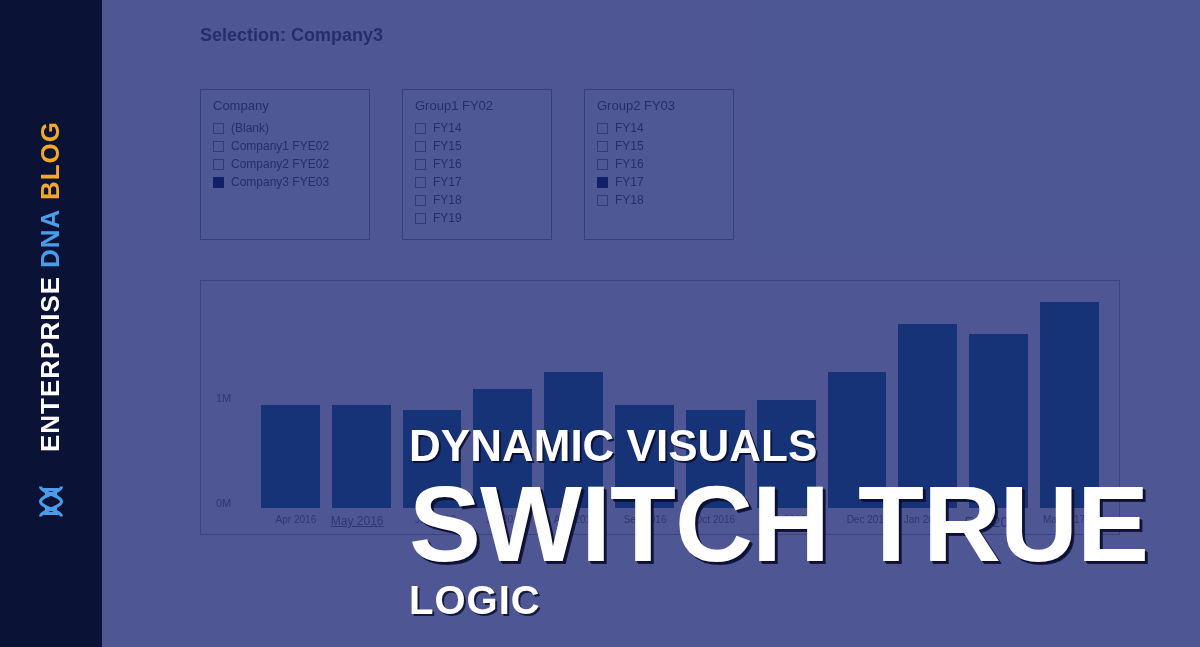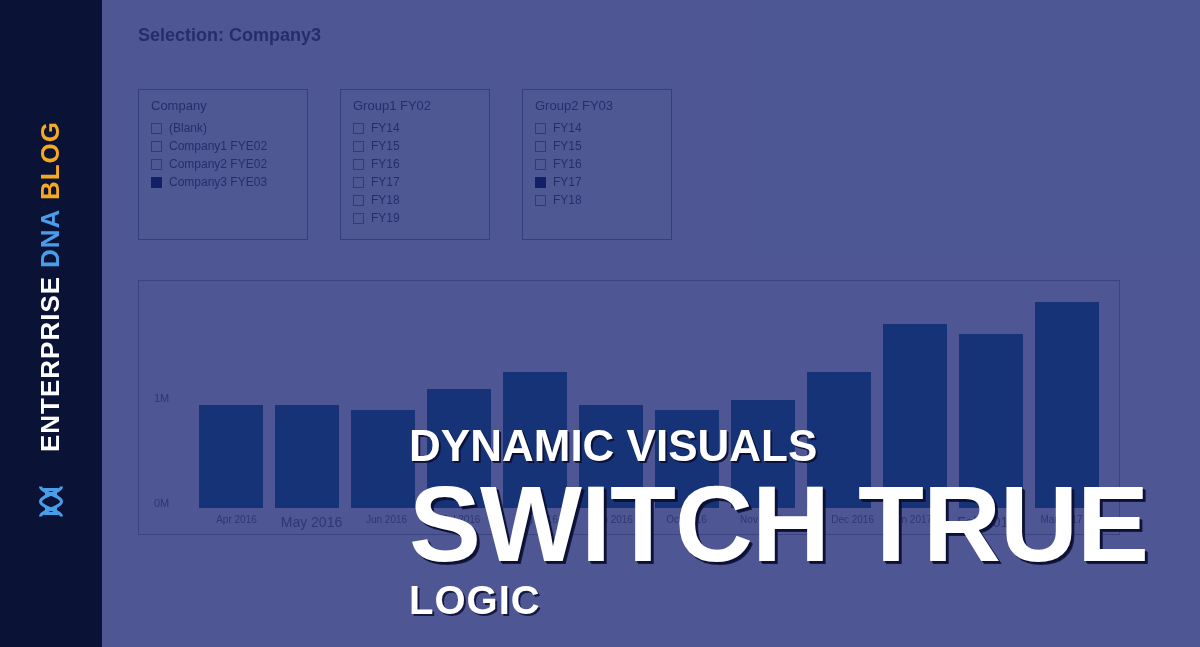--- a/index.html
+++ b/index.html
@@ -38,21 +38,21 @@
     margin-top: 30px;
     writing-mode: horizontal-tb;
     transform: none;
   }
   .main {
     flex: 1;
     position: relative;
     background: #f5f6fa;
   }
   .dashboard {
-    padding: 22px 80px 0 36px;
+    padding: 22px 80px 0 98px;
     color: #333;
   }
   .report-title {
     font-size: 18px;
     font-weight: 700;
     color: #555;
     line-height: 1.5;
   }
   .slicer-row {
     display: flex;
@@ -320,21 +320,21 @@
           </div>
           <div class="bar-col">
             <div class="bar" style="height: 80%;"></div>
           </div>
           <div class="bar-col">
             <div class="bar" style="height: 95%;"></div>
           </div>
         </div>
       <div class="x-labels" id="xlabels-holder">
           <span style="font-size: 10px; color: rgb(119, 119, 119); flex: 1 1 0%; text-align: center;">Apr 2016</span>
-          <span style="font-size: 14px; color: rgb(119, 119, 119); flex: 1 1 0%; text-align: center;">May 2016</span>
+          <span style="font-size: 12px; color: rgb(119, 119, 119); flex: 1 1 0%; text-align: left; text-decoration: underline;">May 2016</span>
           <span style="font-size: 10px; color: rgb(119, 119, 119); flex: 1 1 0%; text-align: center;">Jun 2016</span>
           <span style="font-size: 10px; color: rgb(119, 119, 119); flex: 1 1 0%; text-align: center;">Jul 2016</span>
           <span style="font-size: 10px; color: rgb(119, 119, 119); flex: 1 1 0%; text-align: center;">Aug 2016</span>
           <span style="font-size: 10px; color: rgb(119, 119, 119); flex: 1 1 0%; text-align: center;">Sep 2016</span>
           <span style="font-size: 10px; color: rgb(119, 119, 119); flex: 1 1 0%; text-align: center;">Oct 2016</span>
           <span style="font-size: 10px; color: rgb(119, 119, 119); flex: 1 1 0%; text-align: center;">Nov 2016</span>
           <span style="font-size: 10px; color: rgb(119, 119, 119); flex: 1 1 0%; text-align: right;">Dec 2016</span>
           <span style="font-size: 10px; color: rgb(119, 119, 119); flex: 1 1 0%; text-align: center;">Jan 2017</span>
           <span style="font-size: 14px; color: rgb(119, 119, 119); flex: 1 1 0%; text-align: center;">Feb 2017</span>
           <span style="font-size: 10px; color: rgb(119, 119, 119); flex: 1 1 0%; text-align: center;">Mar 2017</span>

